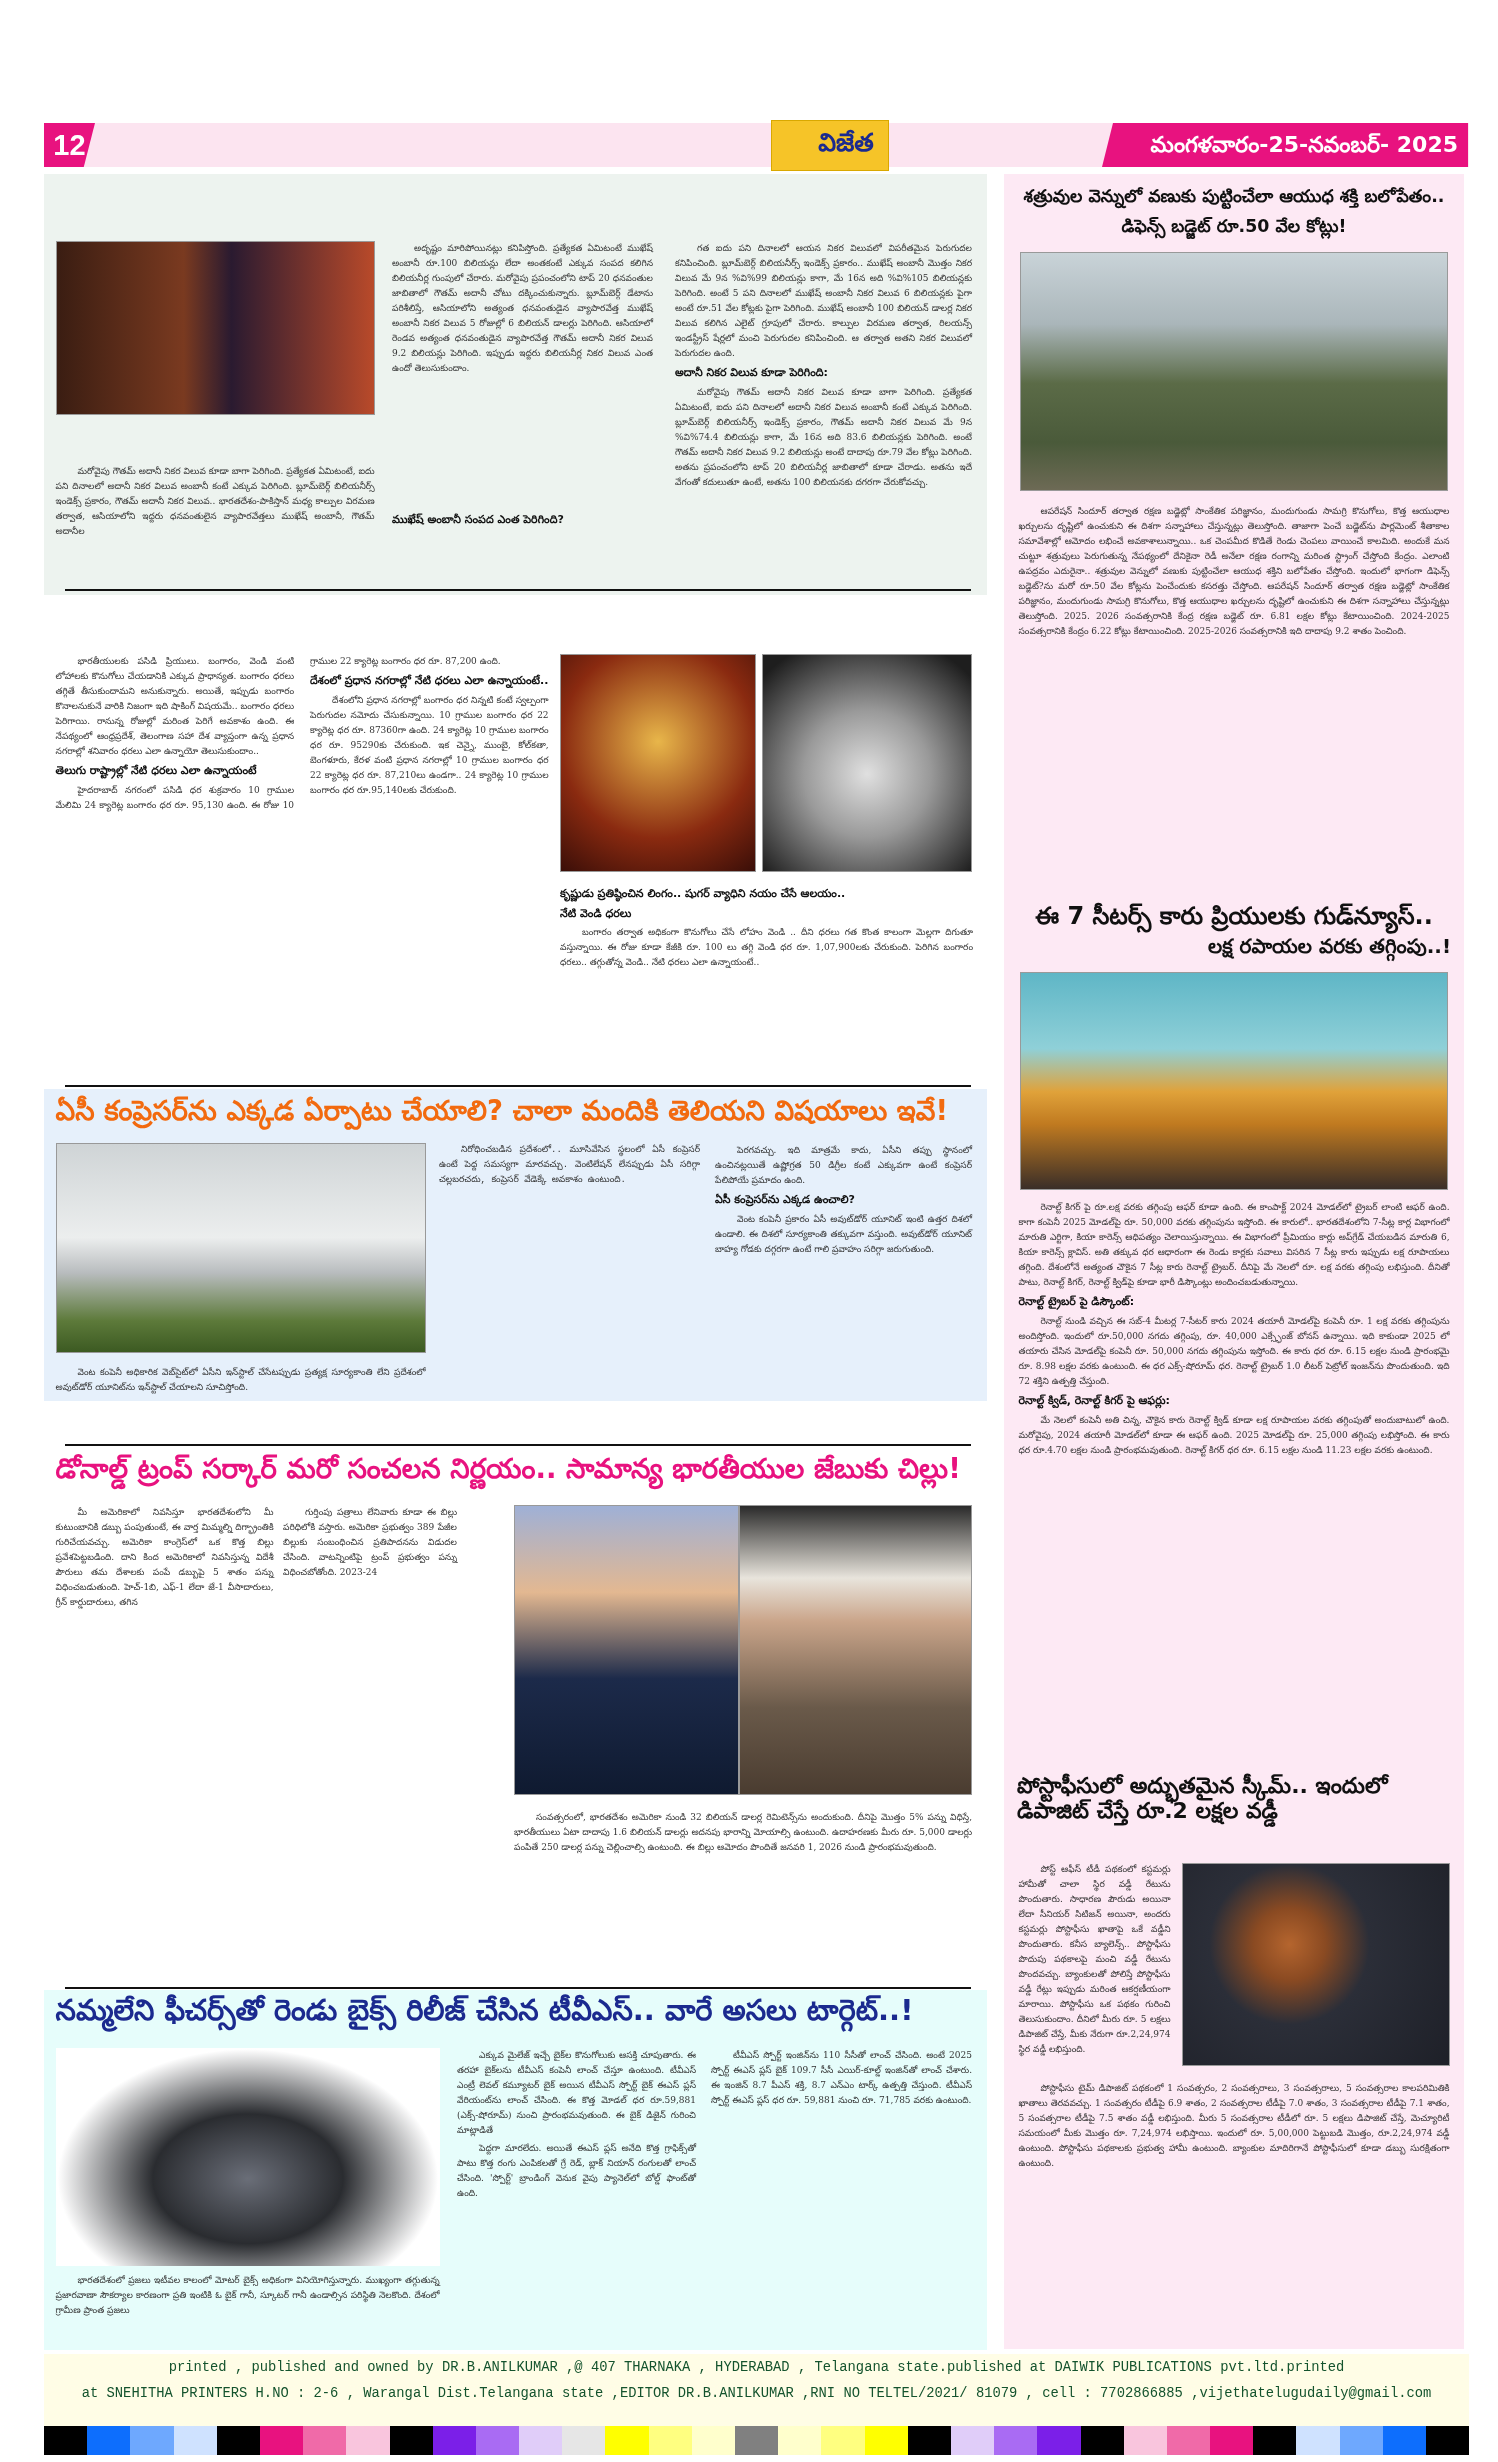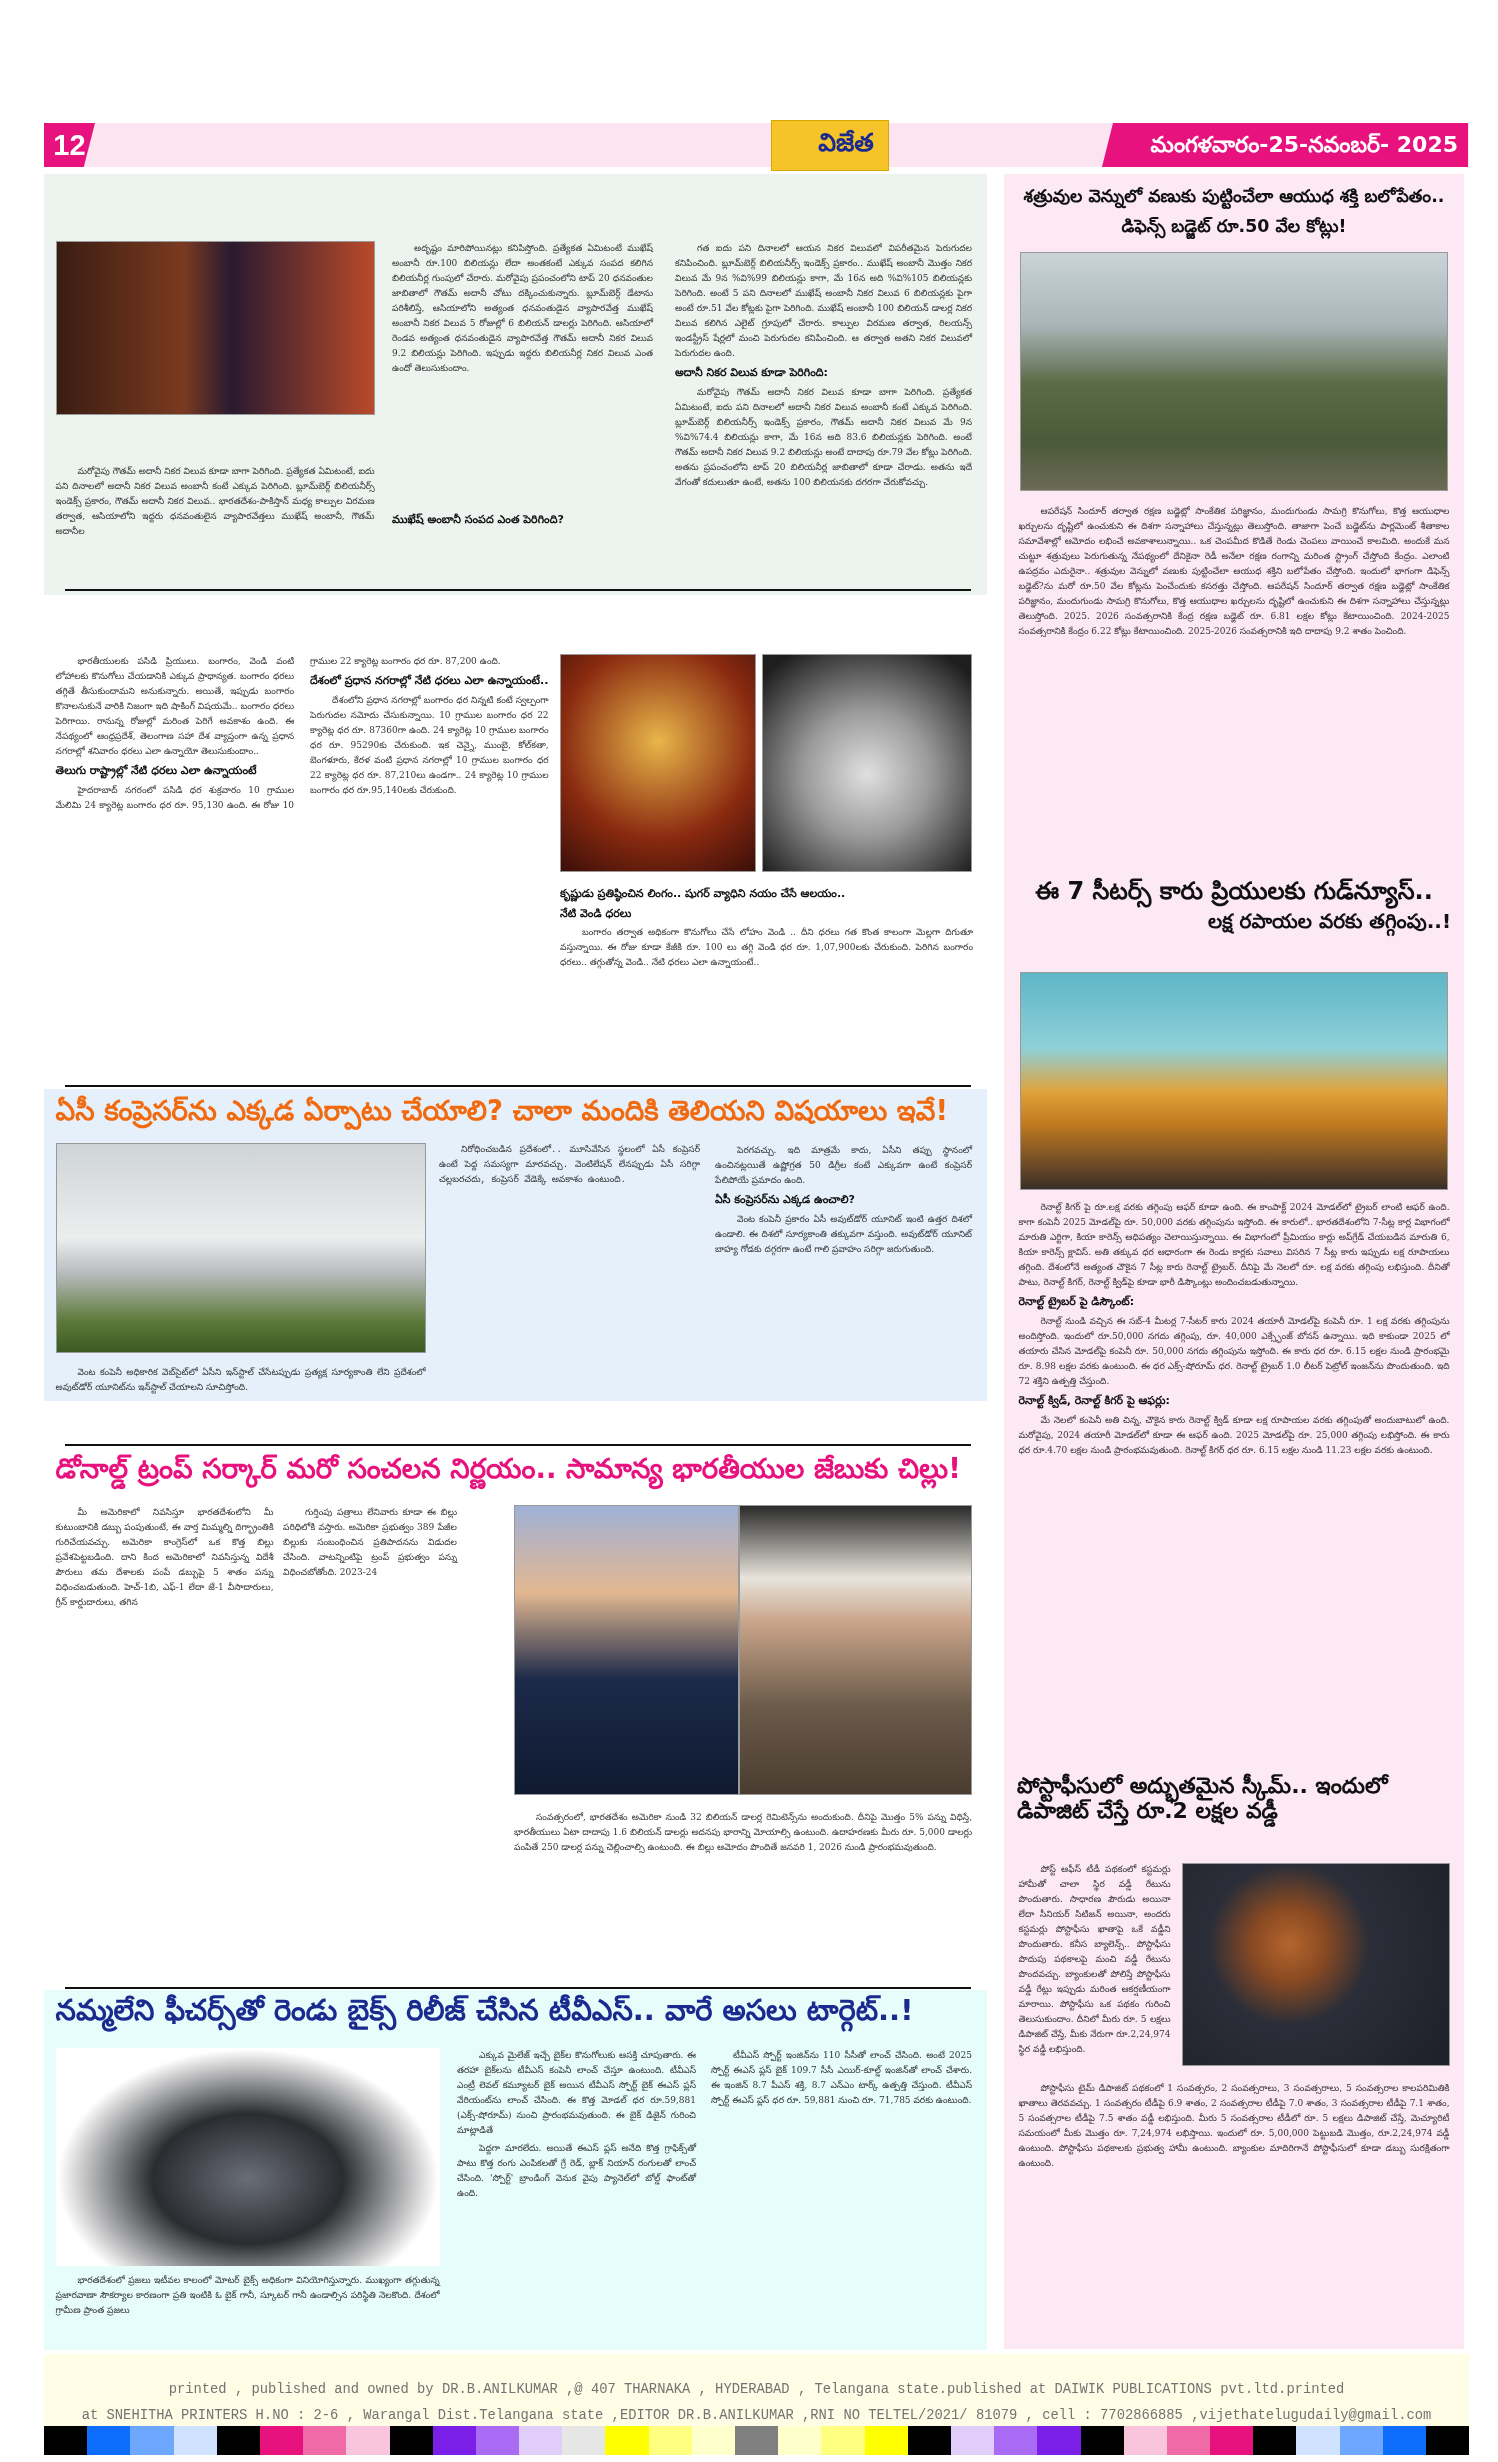--- a/index.html
+++ b/index.html
@@ -12,21 +12,21 @@
   #date-box{left:1102px;top:123px;width:366px;height:44px;background:#e8127f;color:#fff;font-family:"DejaVu Sans",sans-serif;font-weight:bold;font-size:22px;line-height:44px;text-align:right;padding-right:10px;box-sizing:border-box;clip-path:polygon(3% 0,100% 0,100% 100%,0 100%);}
   
   .box{position:absolute;box-sizing:border-box;}
   .hl{font-family:"DejaVu Sans",sans-serif;font-weight:bold;line-height:1.15;margin:0;}
   .body{font-family:"DejaVu Serif",serif;font-size:9px;line-height:15px;text-align:justify;color:#333;}
   .body p{margin:0 0 2.9px 0;text-indent:22px;}
   .sub{font-family:"DejaVu Sans",sans-serif;font-weight:bold;font-size:11px;margin:4.4px 0;color:#111;}
   .cols{column-gap:16px;}
   .img{position:absolute;border:0.7px solid #999;box-sizing:border-box;}
   .rule{position:absolute;height:1.5px;background:#111;}
-  #footer{left:44px;top:2354px;width:1425px;height:73px;background:#fffde6;font-family:"Liberation Mono",monospace;font-size:13.8px;text-align:center;line-height:26px;padding-top:23px;box-sizing:border-box;color:#737373;}
+  #footer{left:44px;top:2354px;width:1425px;height:73px;background:#fffde6;font-family:"Liberation Mono",monospace;font-size:13.8px;text-align:center;line-height:26px;padding-top:1px;box-sizing:border-box;color:#14532d;}
   #colorbar{left:44px;top:2426px;width:1425px;height:29px;display:flex;gap:7.3px;}
   .swatch{height:29px;flex:1;}
 </style>
 </head>
 <body>
 
 <div class="abs" id="masthead"></div>
 <div class="abs" id="page-num">12</div>
 <div class="abs" id="logo">
     <span>విజేత</span>
@@ -122,21 +122,21 @@
 
 <div class="box" style="left:1004px;top:174px;width:460px;height:696px;padding:7.3px 13px;">
   <h2 class="hl" style="font-size:17.4px;line-height:30px;text-align:center;color:#111;font-weight:bold;">శత్రువుల వెన్నులో వణుకు పుట్టించేలా ఆయుధ శక్తి బలోపేతం.. డిఫెన్స్ బడ్జెట్ రూ.50 వేల కోట్లు!</h2>
   <div class="img" style="left:16px;top:78px;width:428px;height:239px;background:linear-gradient(180deg,#c9d3d8 0%,#aab6ba 30%,#5b6b47 55%,#4a5a3a 80%,#6d6a55 100%);"></div>
   <div class="body" style="position:absolute;left:14.5px;top:330px;width:431px;">
       <p>ఆపరేషన్ సిందూర్ తర్వాత రక్షణ బడ్జెట్లో సాంకేతిక పరిజ్ఞానం, మందుగుండు సామగ్రి కొనుగోలు, కొత్త ఆయుధాల ఖర్చులను దృష్టిలో ఉంచుకుని ఈ దిశగా సన్నాహాలు చేస్తున్నట్లు తెలుస్తోంది. తాజాగా పెంచే బడ్జెట్‌ను పార్లమెంట్ శీతాకాల సమావేశాల్లో ఆమోదం లభించే అవకాశాలున్నాయి.. ఒక చెంపమీద కొడితే రెండు చెంపలు వాయించే కాలమిది. అందుకే మన చుట్టూ శత్రువులు పెరుగుతున్న నేపథ్యంలో దేనికైనా రెడీ అనేలా రక్షణ రంగాన్ని మరింత స్ట్రాంగ్ చేస్తోంది కేంద్రం. ఎలాంటి ఉపద్రవం ఎదురైనా.. శత్రువుల వెన్నులో వణుకు పుట్టించేలా ఆయుధ శక్తిని బలోపేతం చేస్తోంది. ఇందులో భాగంగా డిఫెన్స్ బడ్జెట్?ను మరో రూ.50 వేల కోట్లను పెంచేందుకు కసరత్తు చేస్తోంది. ఆపరేషన్ సిందూర్ తర్వాత రక్షణ బడ్జెట్లో సాంకేతిక పరిజ్ఞానం, మందుగుండు సామగ్రి కొనుగోలు, కొత్త ఆయుధాల ఖర్చులను దృష్టిలో ఉంచుకుని ఈ దిశగా సన్నాహాలు చేస్తున్నట్లు తెలుస్తోంది. 2025. 2026 సంవత్సరానికి కేంద్ర రక్షణ బడ్జెట్ రూ. 6.81 లక్షల కోట్లు కేటాయించింది. 2024-2025 సంవత్సరానికి కేంద్రం 6.22 కోట్లు కేటాయించింది. 2025-2026 సంవత్సరానికి ఇది దాదాపు 9.2 శాతం పెంచింది.</p>
     </div>
 </div>
 
 <div class="box" style="left:1004px;top:874px;width:460px;height:892px;padding:4.4px 13px;">
-  <h2 class="hl" style="font-size:24px;text-align:center;color:#111;">ఈ 7 సీటర్స్ కారు ప్రియులకు గుడ్‌న్యూస్..</h2>
+  <h2 class="hl" style="font-size:24px;text-align:center;color:#111;margin-top:25px;">ఈ 7 సీటర్స్ కారు ప్రియులకు గుడ్‌న్యూస్..</h2>
   <h3 class="hl" style="font-size:20px;text-align:right;color:#111;margin-top:4.4px;">లక్ష రపాయల వరకు తగ్గింపు..!</h3>
   <div class="img" style="left:16px;top:98px;width:428px;height:218px;background:linear-gradient(180deg,#5fb6c6 0%,#8fd0d8 35%,#e0a23a 55%,#c07a20 70%,#3a2e28 100%);"></div>
   <div class="body" style="position:absolute;left:14.5px;top:326px;width:431px;">
     <p>రెనాల్ట్ కిగర్ పై రూ.లక్ష వరకు తగ్గింపు ఆఫర్ కూడా ఉంది. ఈ కాంపాక్ట్ 2024 మోడల్‌లో ట్రైబర్ లాంటి ఆఫర్ ఉంది. కాగా కంపెనీ 2025 మోడల్‌పై రూ. 50,000 వరకు తగ్గింపును ఇస్తోంది. ఈ కారులో.. భారతదేశంలోని 7-సీట్ల కార్ల విభాగంలో మారుతి ఎర్టిగా, కియా కారెన్స్ ఆధిపత్యం చెలాయిస్తున్నాయి. ఈ విభాగంలో ప్రీమియం కార్లు అప్‌గ్రేడ్ చేయబడిన మారుతి 6, కియా కారెన్స్ క్లావిస్. అతి తక్కువ ధర ఆధారంగా ఈ రెండు కార్లకు సవాలు విసరిన 7 సీట్ల కారు ఇప్పుడు లక్ష రూపాయలు తగ్గింది. దేశంలోనే అత్యంత చౌకైన 7 సీట్ల కారు రెనాల్ట్ ట్రైబర్. దీనిపై మే నెలలో రూ. లక్ష వరకు తగ్గింపు లభిస్తుంది. దీనితో పాటు, రెనాల్ట్ కిగర్, రెనాల్ట్ క్విడ్‌పై కూడా భారీ డిస్కౌంట్లు అందించబడుతున్నాయి.</p>
     <div class="sub">రెనాల్ట్ ట్రైబర్ పై డిస్కౌంట్:</div>
     <p>రెనాల్ట్ నుండి వచ్చిన ఈ సబ్-4 మీటర్ల 7-సీటర్ కారు 2024 తయారీ మోడల్‌పై కంపెనీ రూ. 1 లక్ష వరకు తగ్గింపును అందిస్తోంది. ఇందులో రూ.50,000 నగదు తగ్గింపు, రూ. 40,000 ఎక్స్ఛేంజ్ బోనస్ ఉన్నాయి. ఇది కాకుండా 2025 లో తయారు చేసిన మోడల్‌పై కంపెనీ రూ. 50,000 నగదు తగ్గింపును ఇస్తోంది. ఈ కారు ధర రూ. 6.15 లక్షల నుండి ప్రారంభమై రూ. 8.98 లక్షల వరకు ఉంటుంది. ఈ ధర ఎక్స్-షోరూమ్ ధర. రెనాల్ట్ ట్రైబర్ 1.0 లీటర్ పెట్రోల్ ఇంజన్‌ను పొందుతుంది. ఇది 72 శక్తిని ఉత్పత్తి చేస్తుంది.</p>
     <div class="sub">రెనాల్ట్ క్విడ్, రెనాల్ట్ కిగర్ పై ఆఫర్లు:</div>
     <p>మే నెలలో కంపెనీ అతి చిన్న, చౌకైన కారు రెనాల్ట్ క్విడ్ కూడా లక్ష రూపాయల వరకు తగ్గింపుతో అందుబాటులో ఉంది. మరోవైపు, 2024 తయారీ మోడల్‌లో కూడా ఈ ఆఫర్ ఉంది. 2025 మోడల్‌పై రూ. 25,000 తగ్గింపు లభిస్తోంది. ఈ కారు ధర రూ.4.70 లక్షల నుండి ప్రారంభమవుతుంది. రెనాల్ట్ కిగర్ ధర రూ. 6.15 లక్షల నుండి 11.23 లక్షల వరకు ఉంటుంది.</p>
   </div>
 </div>

